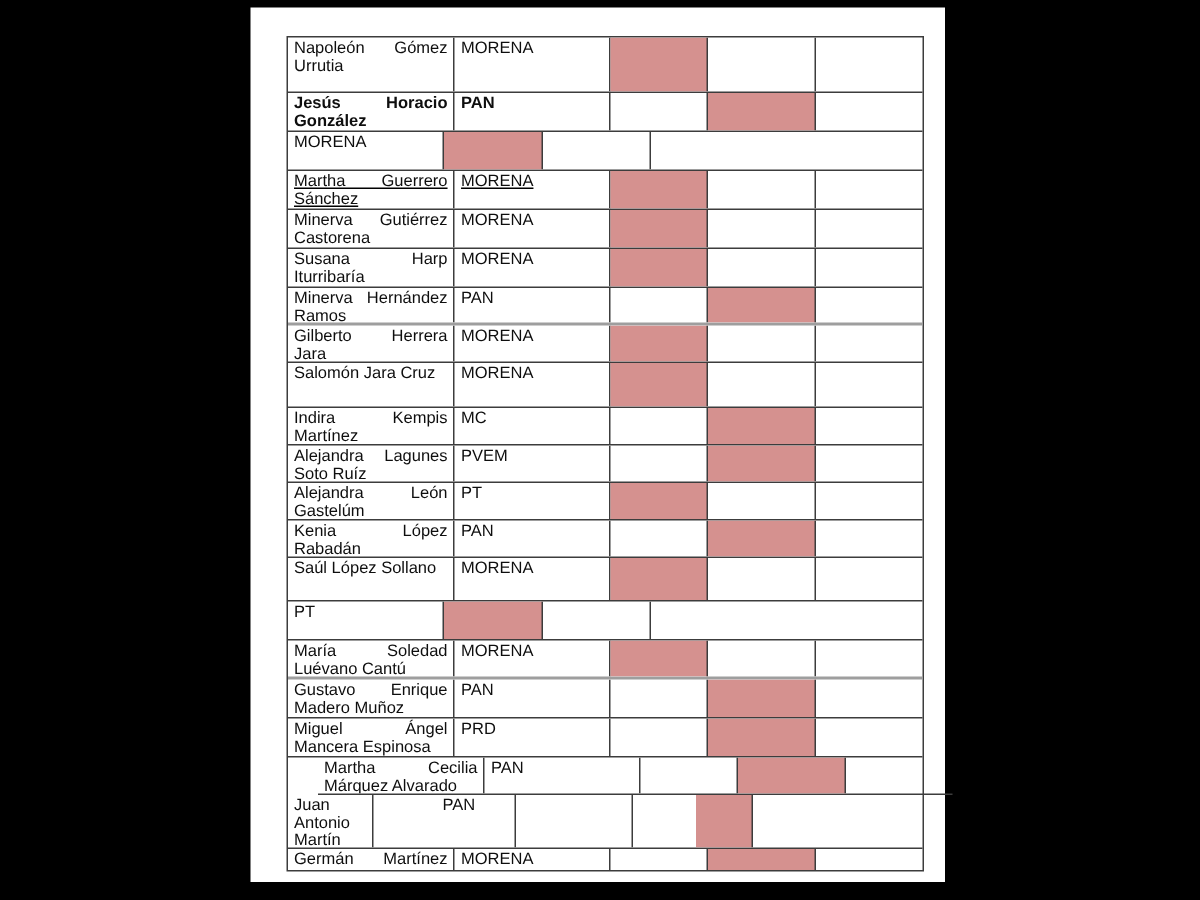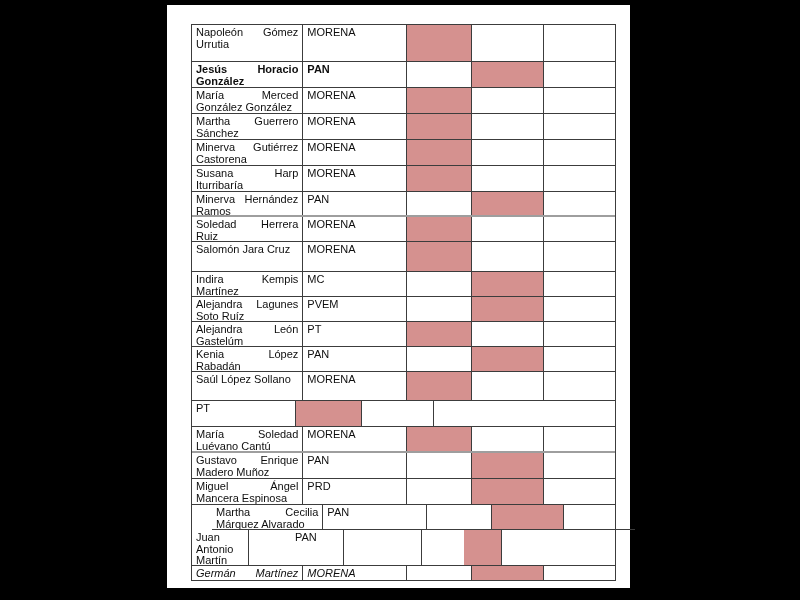--- a/index.html
+++ b/index.html
@@ -16,21 +16,21 @@
   .rolltable{
     position:absolute;left:24px;top:19px;width:425px;
     border:1px solid var(--grid);
     background:var(--page);
   }
   .trow{
     display:flex;width:100%;
     border-bottom:1px solid var(--grid);
     overflow:hidden;
   }
-  .trow:last-child{border-bottom:none;font-style:italic;}
+  .trow:last-child{border-bottom:none;}
   .trow.gray-div{border-bottom:2px solid var(--divider);}
   .cell{
     border-right:1px solid var(--grid);
     padding:2px 4px 0 4px;
     font-size:11px;line-height:11.5px;color:var(--text);
     overflow:hidden;
   }
   .cell:last-child{border-right:none;}
   .c-name{width:112px;text-align:justify;}
   .c-name.force-justify{text-align-last:justify;}
@@ -53,27 +53,26 @@
     <div class="cell c-m3 mark"></div>
   </div>
       <div class="trow" style="height: 26px; font-weight: bold;">
     <div class="cell c-name">Jesús Horacio González Delgadillo</div>
     <div class="cell c-party">PAN</div>
     <div class="cell c-m1 mark"></div>
     <div class="cell c-m2 mark filled"></div>
     <div class="cell c-m3 mark"></div>
   </div>
       <div class="trow" style="height: 26px;">
-    <div class="cell c-name">María Merced González González</div>
     <div class="cell c-party">MORENA</div>
     <div class="cell c-m1 mark filled"></div>
     <div class="cell c-m2 mark"></div>
     <div class="cell c-m3 mark"></div>
   </div>
-      <div class="trow" style="height: 26px;">
+      <div class="trow" style="height: 26px; text-decoration: underline;">
     <div class="cell c-name">Martha Guerrero Sánchez</div>
     <div class="cell c-party">MORENA</div>
     <div class="cell c-m1 mark filled"></div>
     <div class="cell c-m2 mark"></div>
     <div class="cell c-m3 mark"></div>
   </div>
       <div class="trow" style="height: 26px;">
     <div class="cell c-name">Minerva Gutiérrez Castorena</div>
     <div class="cell c-party">MORENA</div>
     <div class="cell c-m1 mark filled"></div>
@@ -88,21 +87,21 @@
     <div class="cell c-m3 mark"></div>
   </div>
       <div class="trow gray-div" style="height: 25px;">
     <div class="cell c-name">Minerva Hernández Ramos</div>
     <div class="cell c-party">PAN</div>
     <div class="cell c-m1 mark"></div>
     <div class="cell c-m2 mark filled"></div>
     <div class="cell c-m3 mark"></div>
   </div>
       <div class="trow" style="height: 25px;">
-    <div class="cell c-name">Soledad Herrera Ruiz</div>
+    <div class="cell c-name">Gilberto Herrera Jara</div>
     <div class="cell c-party">MORENA</div>
     <div class="cell c-m1 mark filled"></div>
     <div class="cell c-m2 mark"></div>
     <div class="cell c-m3 mark"></div>
   </div>
       <div class="trow" style="height: 30px;">
     <div class="cell c-name">Salomón Jara Cruz</div>
     <div class="cell c-party">MORENA</div>
     <div class="cell c-m1 mark filled"></div>
     <div class="cell c-m2 mark"></div>

